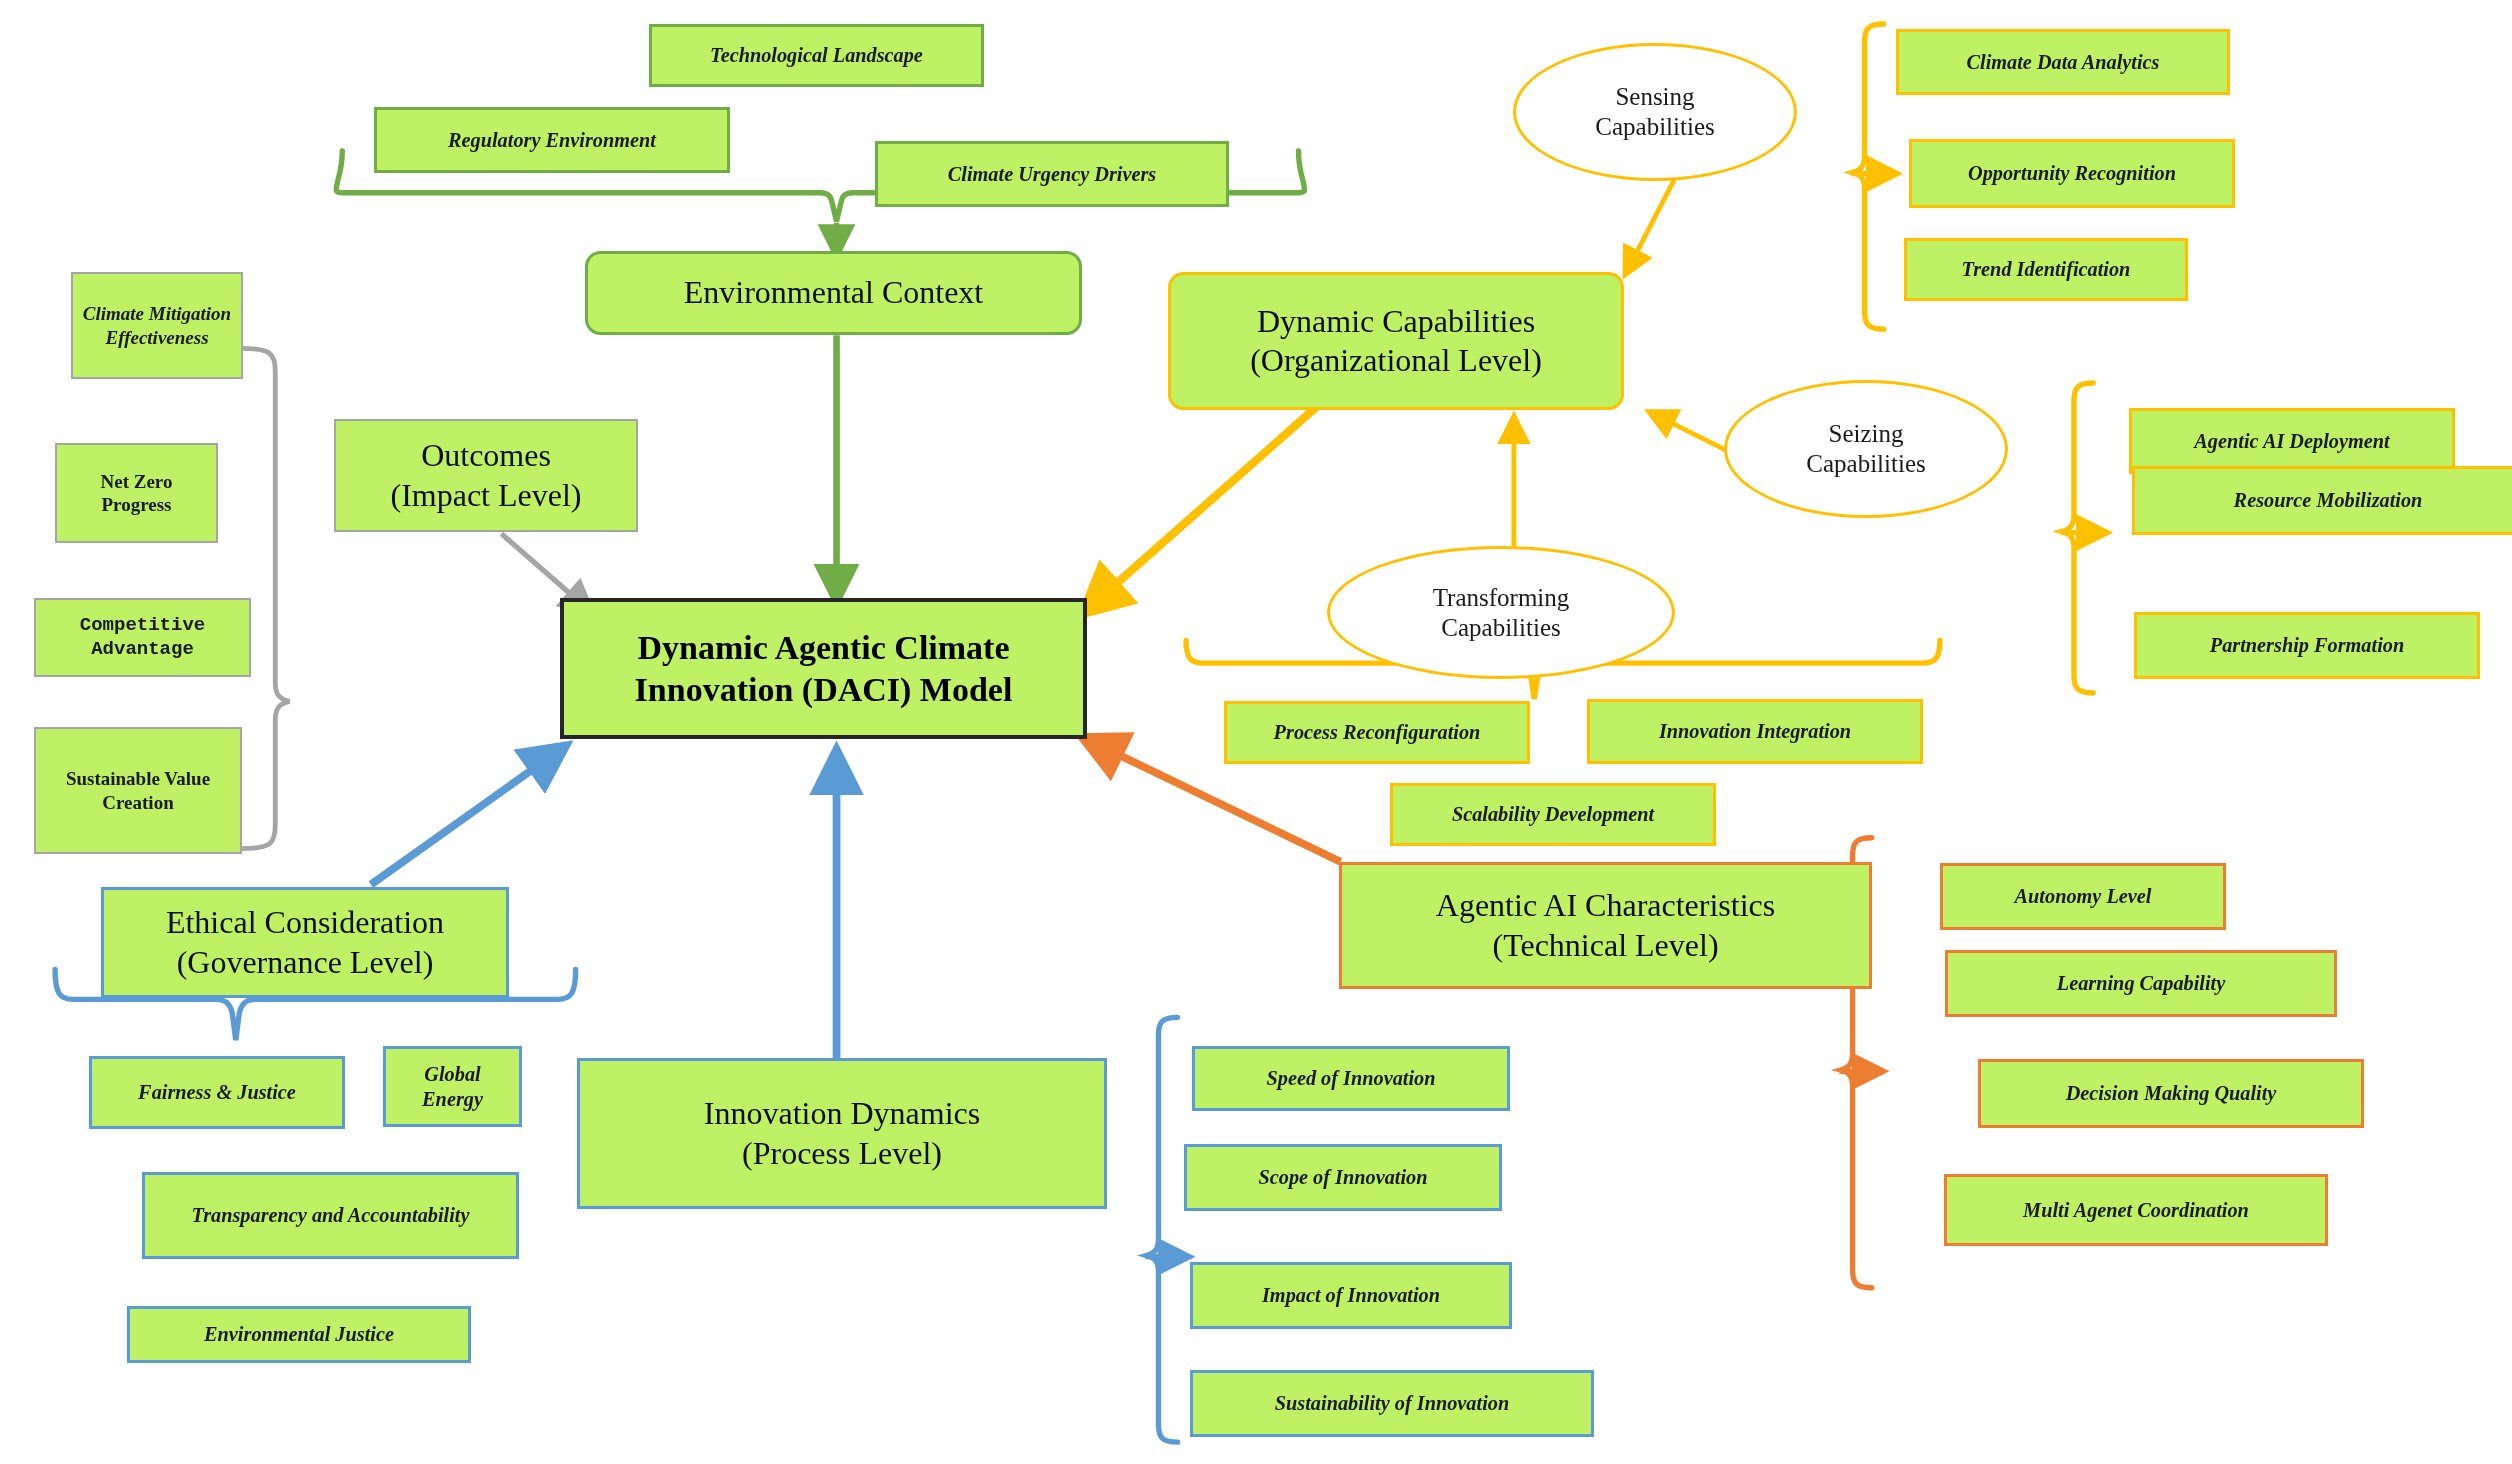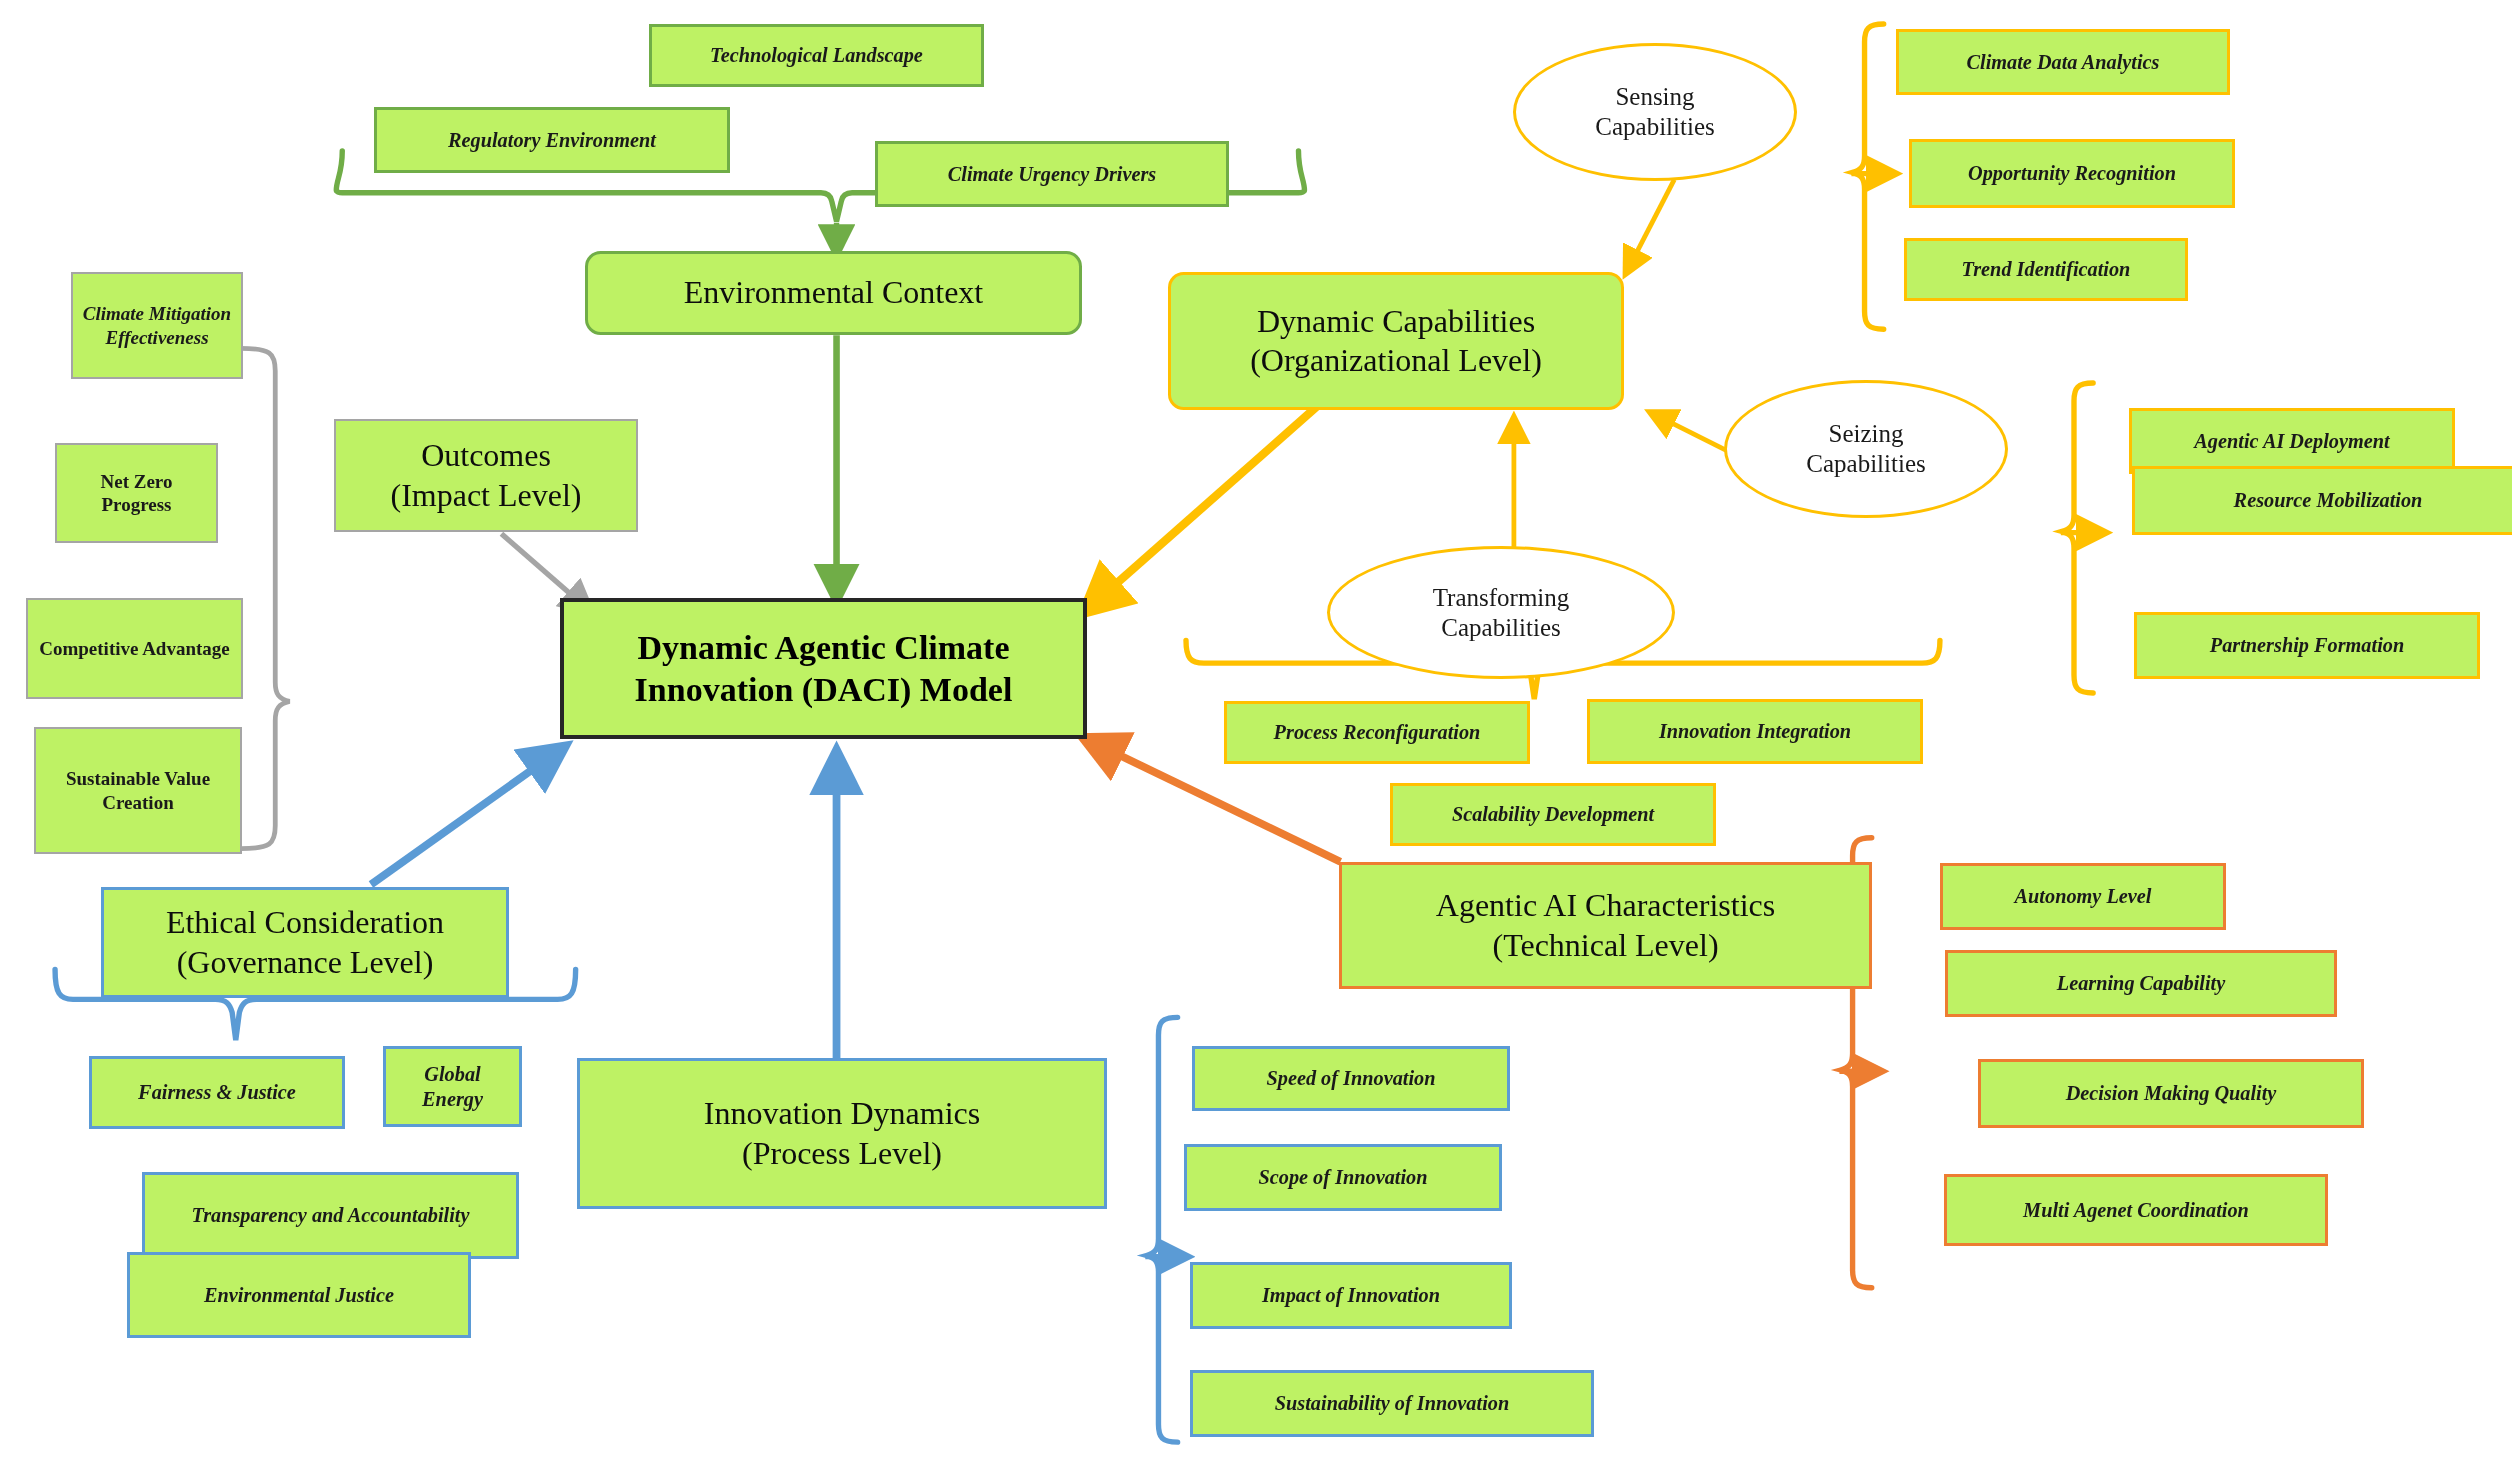--- a/index.html
+++ b/index.html
@@ -180,21 +180,21 @@
   <div class="node hub g-green rounded" style="left:585px;top:251px;width:497px;height:84px;border-color:#70AD47;">
     <span class="txt">Environmental Context</span>
   </div>
 
   <div class="node outcome" style="left:71px;top:272px;width:172px;height:107px;">
     <span class="txt">Climate Mitigation Effectiveness</span>
   </div>
   <div class="node outcome" style="left:55px;top:443px;width:163px;height:100px;font-style:normal;">
     <span class="txt">Net Zero Progress</span>
   </div>
-  <div class="node outcome" style="left:26px;top:598px;width:217px;height:101px;font-style:normal;">
+  <div class="node outcome" style="left:34px;top:598px;width:217px;height:79px;font-style:normal;font-family:Liberation Mono, monospace;">
     <span class="txt">Competitive Advantage</span>
   </div>
   <div class="node outcome" style="left:34px;top:727px;width:208px;height:127px;font-style:normal;">
     <span class="txt">Sustainable Value Creation</span>
   </div>
 
   <div class="node hub g-gray" style="left:334px;top:419px;width:304px;height:113px;border-width:2.4px;">
     <span class="txt">
       <span>Outcomes</span><br>
       <span>(Impact Level)</span>
@@ -295,21 +295,21 @@
 
   <div class="node sub g-blue" style="left:89px;top:1056px;width:256px;height:73px;">
     <span class="txt">Fairness &amp; Justice</span>
   </div>
   <div class="node sub g-blue" style="left:383px;top:1046px;width:139px;height:81px;">
     <span class="txt">Global Energy</span>
   </div>
   <div class="node sub g-blue" style="left:142px;top:1172px;width:377px;height:87px;">
     <span class="txt">Transparency and Accountability</span>
   </div>
-  <div class="node sub g-blue" style="left:127px;top:1252px;width:344px;height:86px;">
+  <div class="node sub g-blue" style="left:127px;top:1306px;width:344px;height:57px;">
     <span class="txt">Environmental Justice</span>
   </div>
 
   <div class="node hub g-blue" style="left:577px;top:1058px;width:530px;height:151px;">
     <span class="txt">
       <span>Innovation Dynamics</span><br>
       <span>(Process Level)</span>
     </span>
   </div>
 

